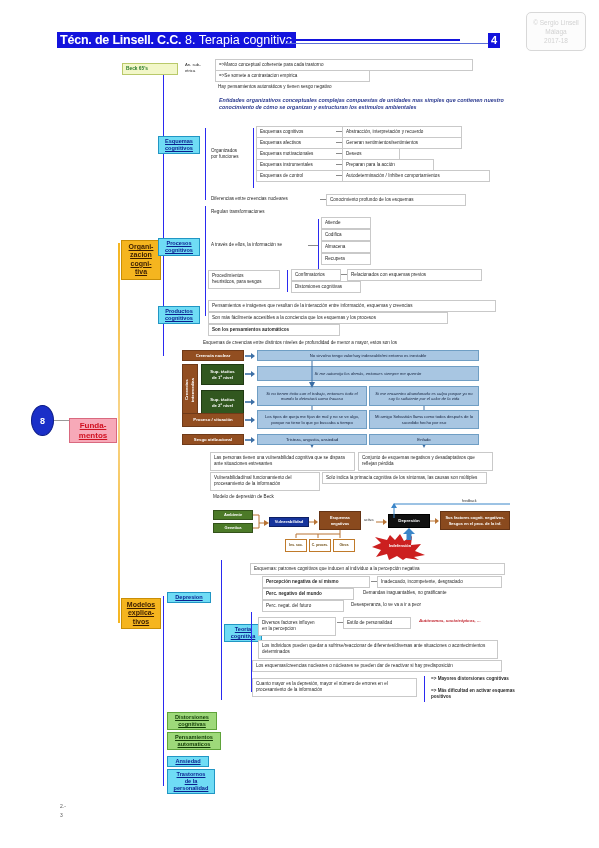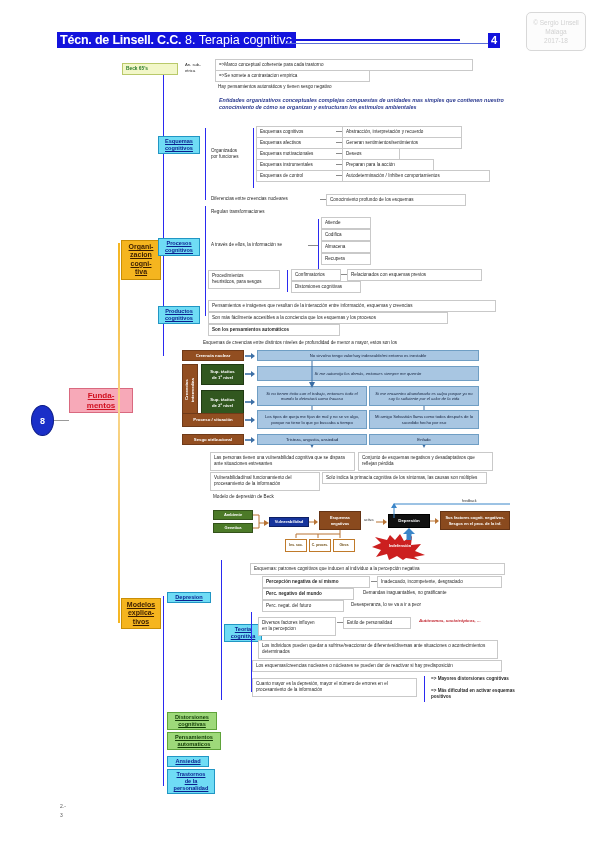--- a/index.html
+++ b/index.html
@@ -95,21 +95,21 @@
 <div class="abs hdr-sub" style="left:181px;top:32px;">8. Terapia cognitiva</div>
 <div class="abs hdr-rule" style="left:285px;top:39px;width:175px;"></div>
 <div class="abs hdr-rule2" style="left:285px;top:43px;width:215px;"></div>
 <div class="abs hdr-page" style="left:488px;top:33px;">4</div>
 <div class="abs stamp" style="left:526px;top:12px;width:60px;white-space:pre-line;">© Sergio Linsell
 Málaga
 2017-18</div>
 
 <div class="abs rootoval" style="left:31px;top:405px;width:23px;height:31px;line-height:31px;">8</div>
 <div class="abs hline-g" style="left:54px;top:420px;width:15px;"></div>
-<div class="abs pink" style="left:69px;top:388px;width:64px;white-space:pre-line;">Funda-
+<div class="abs pink" style="left:69px;top:418px;width:48px;white-space:pre-line;">Funda-
 mentos</div>
 
 <div class="abs vline-org" style="left:118px;top:243px;width:2px;height:380px;
             background:linear-gradient(to bottom,#f5b51f,#f8d48a 45%,#f5b51f);"></div>
 
 <div class="abs orange" style="left:121px;top:240px;width:40px;white-space:pre-line;">Organi-
 zacion
 cogni-
 tiva</div>
 

